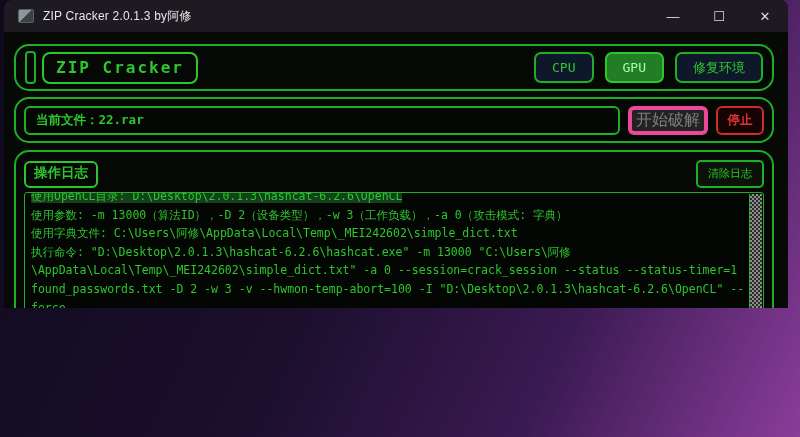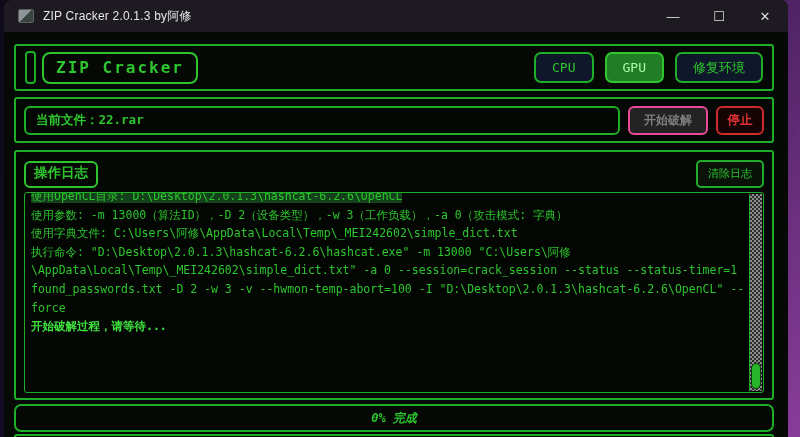--- a/index.html
+++ b/index.html
@@ -2,42 +2,42 @@
 <html><head>
 <meta charset="utf-8">
 <style>
   * { margin:0; padding:0; box-sizing:border-box; }
   html,body { width:800px; height:437px; overflow:hidden; }
   body {
     font-family:"DejaVu Sans Mono","DejaVu Sans",monospace;
     background:linear-gradient(115deg,#0e0a1c 0%,#1c0f2e 45%,#3a1a52 72%,#8a3d9a 100%);
   }
   .window {
-    position:absolute; left:4px; top:0; width:784px; height:437px;
+    position:absolute; left:4px; top:0; width:784px; height:308px;
     background:#070907; border-radius:8px 8px 0 0; overflow:hidden;
   }
   .titlebar {
     position:absolute; left:0; top:0; right:0; height:32px;
     background:#1e1a21; display:flex; align-items:center;
     font-family:"Liberation Sans","DejaVu Sans",sans-serif;
   }
   .app-icon {
     width:16px; height:14px; margin-left:14px; border-radius:2px;
     background:linear-gradient(135deg,#8f969b 0 48%,#3a4440 48%);
     border:1px solid #5a625e;
   }
   .titlebar-text { color:#e6e6e6; font-size:12px; margin-left:9px; letter-spacing:.2px; }
   .win-controls { margin-left:auto; display:flex; height:100%; }
   .win-btn {
     width:46px; height:100%; display:flex; align-items:center; justify-content:center;
     color:#dcdcdc; font-size:13px;
   }
   .box {
     position:absolute; left:10px; width:760px;
-    border:2px solid #1fae27; border-radius:3px; background:#060806;
+    border:2px solid #1fae27; border-radius:15px; background:#060806;
   }
   .header-box { top:44px; height:47px; display:flex; align-items:center; padding:0 9px; }
   .logo-bar {
     width:11px; height:33px; border:2px solid #1fae27; border-radius:4px; background:#060806;
   }
   .app-badge {
     margin-left:6px; border:2px solid #2dc62d; border-radius:8px;
     padding:4px 12px 5px; color:#2dc62d; font-weight:bold; font-size:16px; letter-spacing:2px;
   }
   .header-spacer { flex:1; }
@@ -47,23 +47,23 @@
     margin-left:11px; padding:0 16px; font-family:inherit;
   }
   .hbtn.active { background:#227e26; color:#a8ffa8; border-color:#2dc62d; }
   .file-box { top:97px; height:46px; display:flex; align-items:center; padding:0 8px; }
   .file-field {
     flex:1; height:29px; border:2px solid #1fae27; border-radius:6px; background:#050705;
     display:flex; align-items:center; padding:12px 10px;
     color:#2dc62d; font-size:12.5px; font-weight:bold;
   }
   .start-btn {
-    width:80px; height:29px; margin-left:8px; border:2px solid #ec4899; border-radius:6px;
-    background:#232323; color:#7e7e7e; font-size:12px;
-    display:flex; align-items:center; justify-content:center;font-weight:bold;
+    width:80px; height:29px; margin-left:8px; border:4px solid #ec4899; border-radius:6px;
+    background:#232323; color:#7e7e7e; font-size:16px;
+    display:flex; align-items:center; justify-content:center;
   }
   .stop-btn {
     width:48px; height:29px; margin-left:8px; border:2px solid #cf2b2b; border-radius:6px;
     background:#160404; color:#e03232; font-size:12.5px; font-weight:bold;
     display:flex; align-items:center; justify-content:center;
   }
   .log-box { top:150px; height:250px; }
   .log-header { position:absolute; left:8px; right:8px; top:9px; height:26px; display:flex; align-items:center; }
   .log-title {
     border:2px solid #2dc62d; border-radius:6px; padding:1px 8px 4px;

